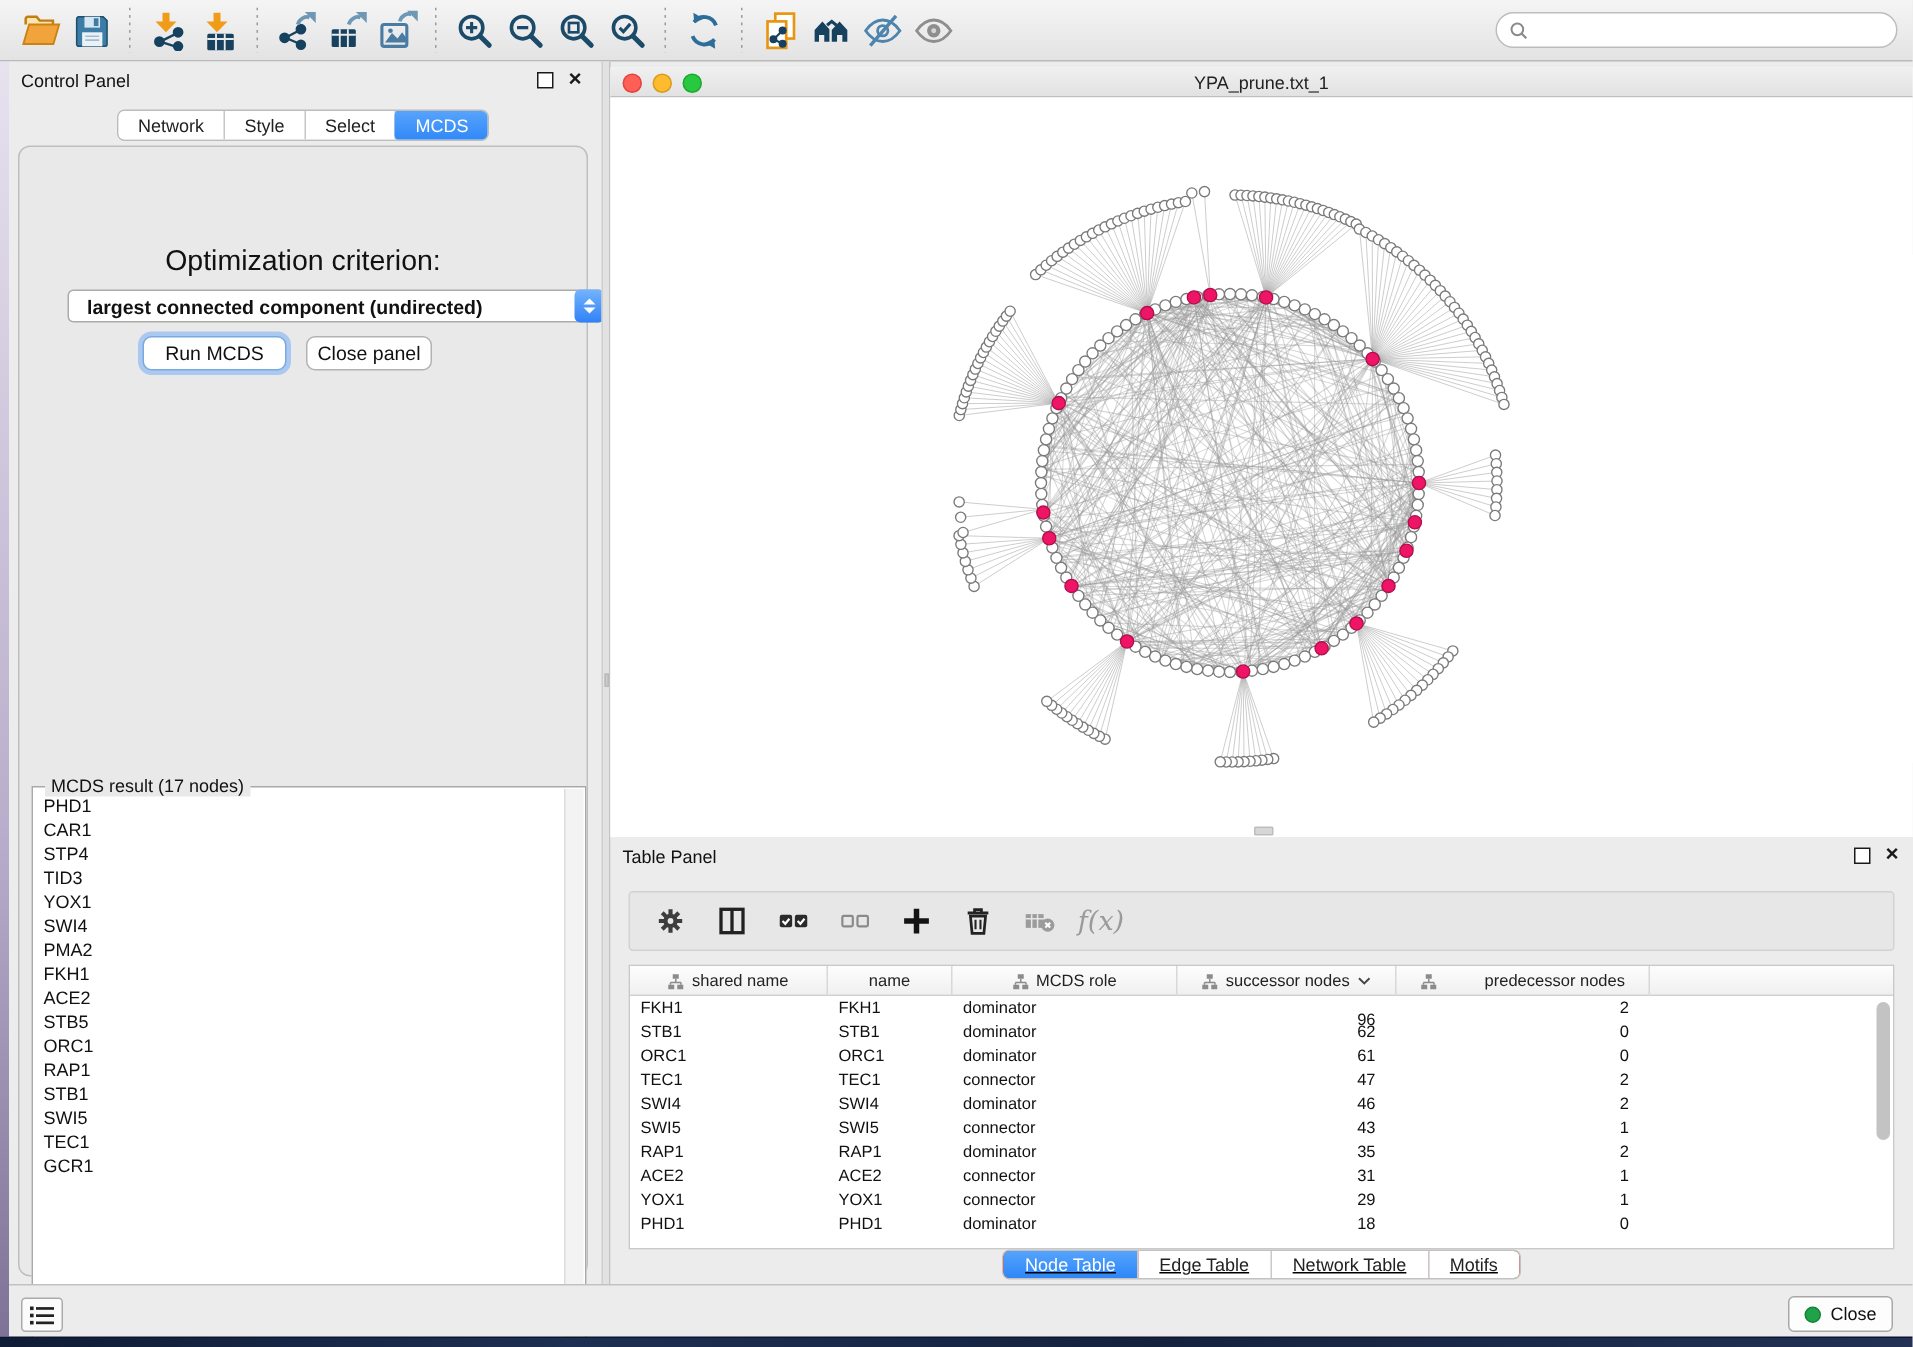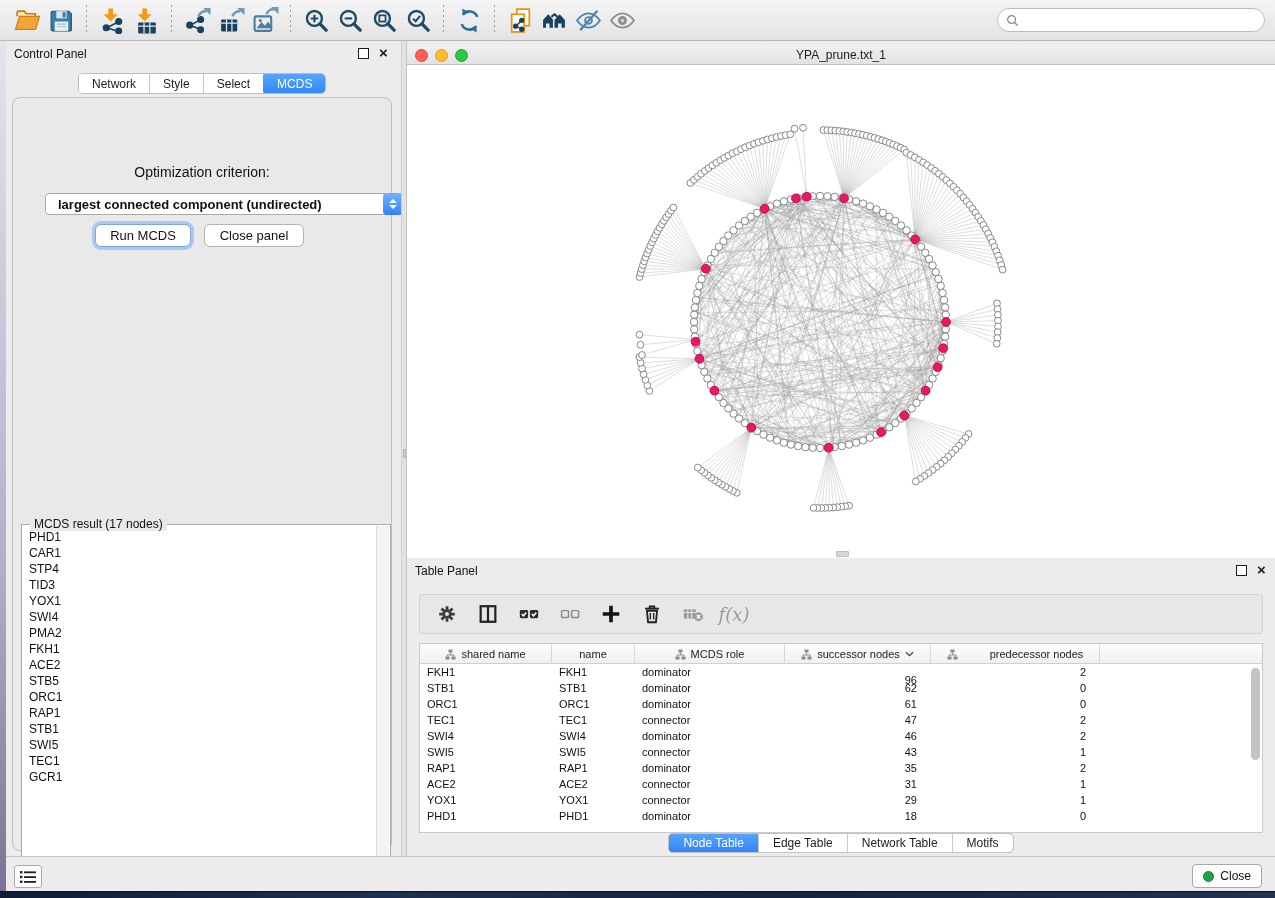--- a/index.html
+++ b/index.html
@@ -38,35 +38,35 @@
 
   #control-tabs { position:absolute; left:72px; top:32px; height:21px; display:flex;
     background:#fff; border:1px solid #bcbcbc; border-radius:5px; overflow:hidden; }
   .seg-tab { padding:0 13px; font-size:12px; color:#222; display:flex; align-items:center;
     border-right:1px solid #c6c6c6; background:#fff; }
   .seg-tab:last-child { border-right:none; }
   .seg-tab.active { background:linear-gradient(#5aa5fc,#2f87f8); color:#fff; border-radius:4px; margin:-1px; border:none; padding:0 14px; }
 
   #cp-body { position:absolute; left:6px; top:56px; width:380px; height:754px;
     background:#e9e9e9; border:1px solid #bfbfbf; border-radius:8px; }
-  #opt-label { position:absolute; left:0; right:0; top:66px; text-align:center; font-size:14px; color:#111; }
+  #opt-label { position:absolute; left:0; right:0; top:66px; text-align:center; font-size:19px; color:#111; }
   #criterion-combo { position:absolute; left:32px; top:95px; width:358px; height:22px;
     background:#fff; border:1px solid #ababab; border-radius:4px; display:flex; align-items:center;font-weight:bold; }
   #criterion-value { flex:1; font-size:13px; color:#111; padding-left:12px; white-space:nowrap; }
   #combo-stepper { width:20px; height:22px; margin-right:-1px; border-radius:4px;
     background:linear-gradient(#74b3fd,#2f82f7); display:flex; flex-direction:column;
     align-items:center; justify-content:center; gap:2px; }
   .chev { width:0; height:0; border-left:4px solid transparent; border-right:4px solid transparent; }
   .chev.up { border-bottom:4px solid #fff; }
   .chev.down { border-top:4px solid #fff; }
 
   .mac-btn { position:absolute; top:126px; height:23px; background:#fff; border:1px solid #b3b3b3;
     border-radius:6px; font-size:13px; color:#111; display:flex; align-items:center; justify-content:center; }
   #run-btn { left:82px; width:96px; box-shadow:0 0 0 3px rgba(120,175,245,.55); border-color:#7aa9e0; }
-  #close-panel-btn { left:191px; width:100px; }
+  #close-panel-btn { left:191px; width:84px; }
 
   #mcds-group { position:absolute; left:8px; top:426px; width:370px; height:371px;
     border:1px solid #a9a9a9; background:#fff; }
   #mcds-legend { position:absolute; left:8px; top:-8px; background:#e9e9e9; padding:0 4px;
     font-size:12px; color:#111; white-space:nowrap; }
   #mcds-list { position:absolute; left:1px; top:4px; right:15px; bottom:1px; overflow:hidden; }
   .list-item { font-size:12px; color:#111; line-height:16px; padding-left:6px; }
   #mcds-scroll { position:absolute; right:1px; top:1px; width:13px; bottom:1px;
     background:#f3f3f3; border-left:1px solid #dcdcdc; }
 
@@ -104,21 +104,21 @@
   .th { display:flex; align-items:center; justify-content:center; gap:5px;
     font-size:11px; color:#222; border-right:1px solid #d8d8d8; height:20px; }
   .th svg { flex:none; }
   .tr { display:flex; height:16px; align-items:center; }
   .td { font-size:11px; color:#111; padding-left:7px; white-space:nowrap; overflow:hidden; }
   .td.num { text-align:right; padding-right:14px; }
   #table-scroll-thumb { position:absolute; right:2px; top:24px; width:9px; height:92px;
     background:#c3c3c3; border-radius:5px; }
 
   #bottom-tabs { position:absolute; left:0; right:0; top:275px; display:flex; justify-content:center; }
-  #bottom-tabs-inner { display:flex; background:#b91c1c; border:1px solid #c2c2c2; border-radius:5px; overflow:hidden; height:20px; }
+  #bottom-tabs-inner { display:flex; background:#b91c1c; border:1px solid #c2c2c2; border-radius:5px; overflow:hidden; height:20px;text-decoration:underline; }
   .btab { padding:0 14px; font-size:12px; color:#222; display:flex; align-items:center; border-right:1px solid #c9c9c9; background:#fff; }
   .btab:last-child { border-right:none; }
   .btab.active { background:linear-gradient(#55a3fc,#2e86f8); color:#fff; }
 
   
   #status-bar { left:6px; top:856px; width:1269px; height:35px; background:#ececec; border-top:1px solid #c2c2c2; }
   #list-btn { position:absolute; left:8px; top:8px; width:28px; height:23px; background:#fbfbfb;
     border:1px solid #ababab; border-radius:3px; display:flex; align-items:center; justify-content:center; }
   #memory-btn { position:absolute; right:13px; top:7px; height:24px; padding:0 10px;
     background:#fdfdfd; border:1px solid #a8a8a8; border-radius:4px;

